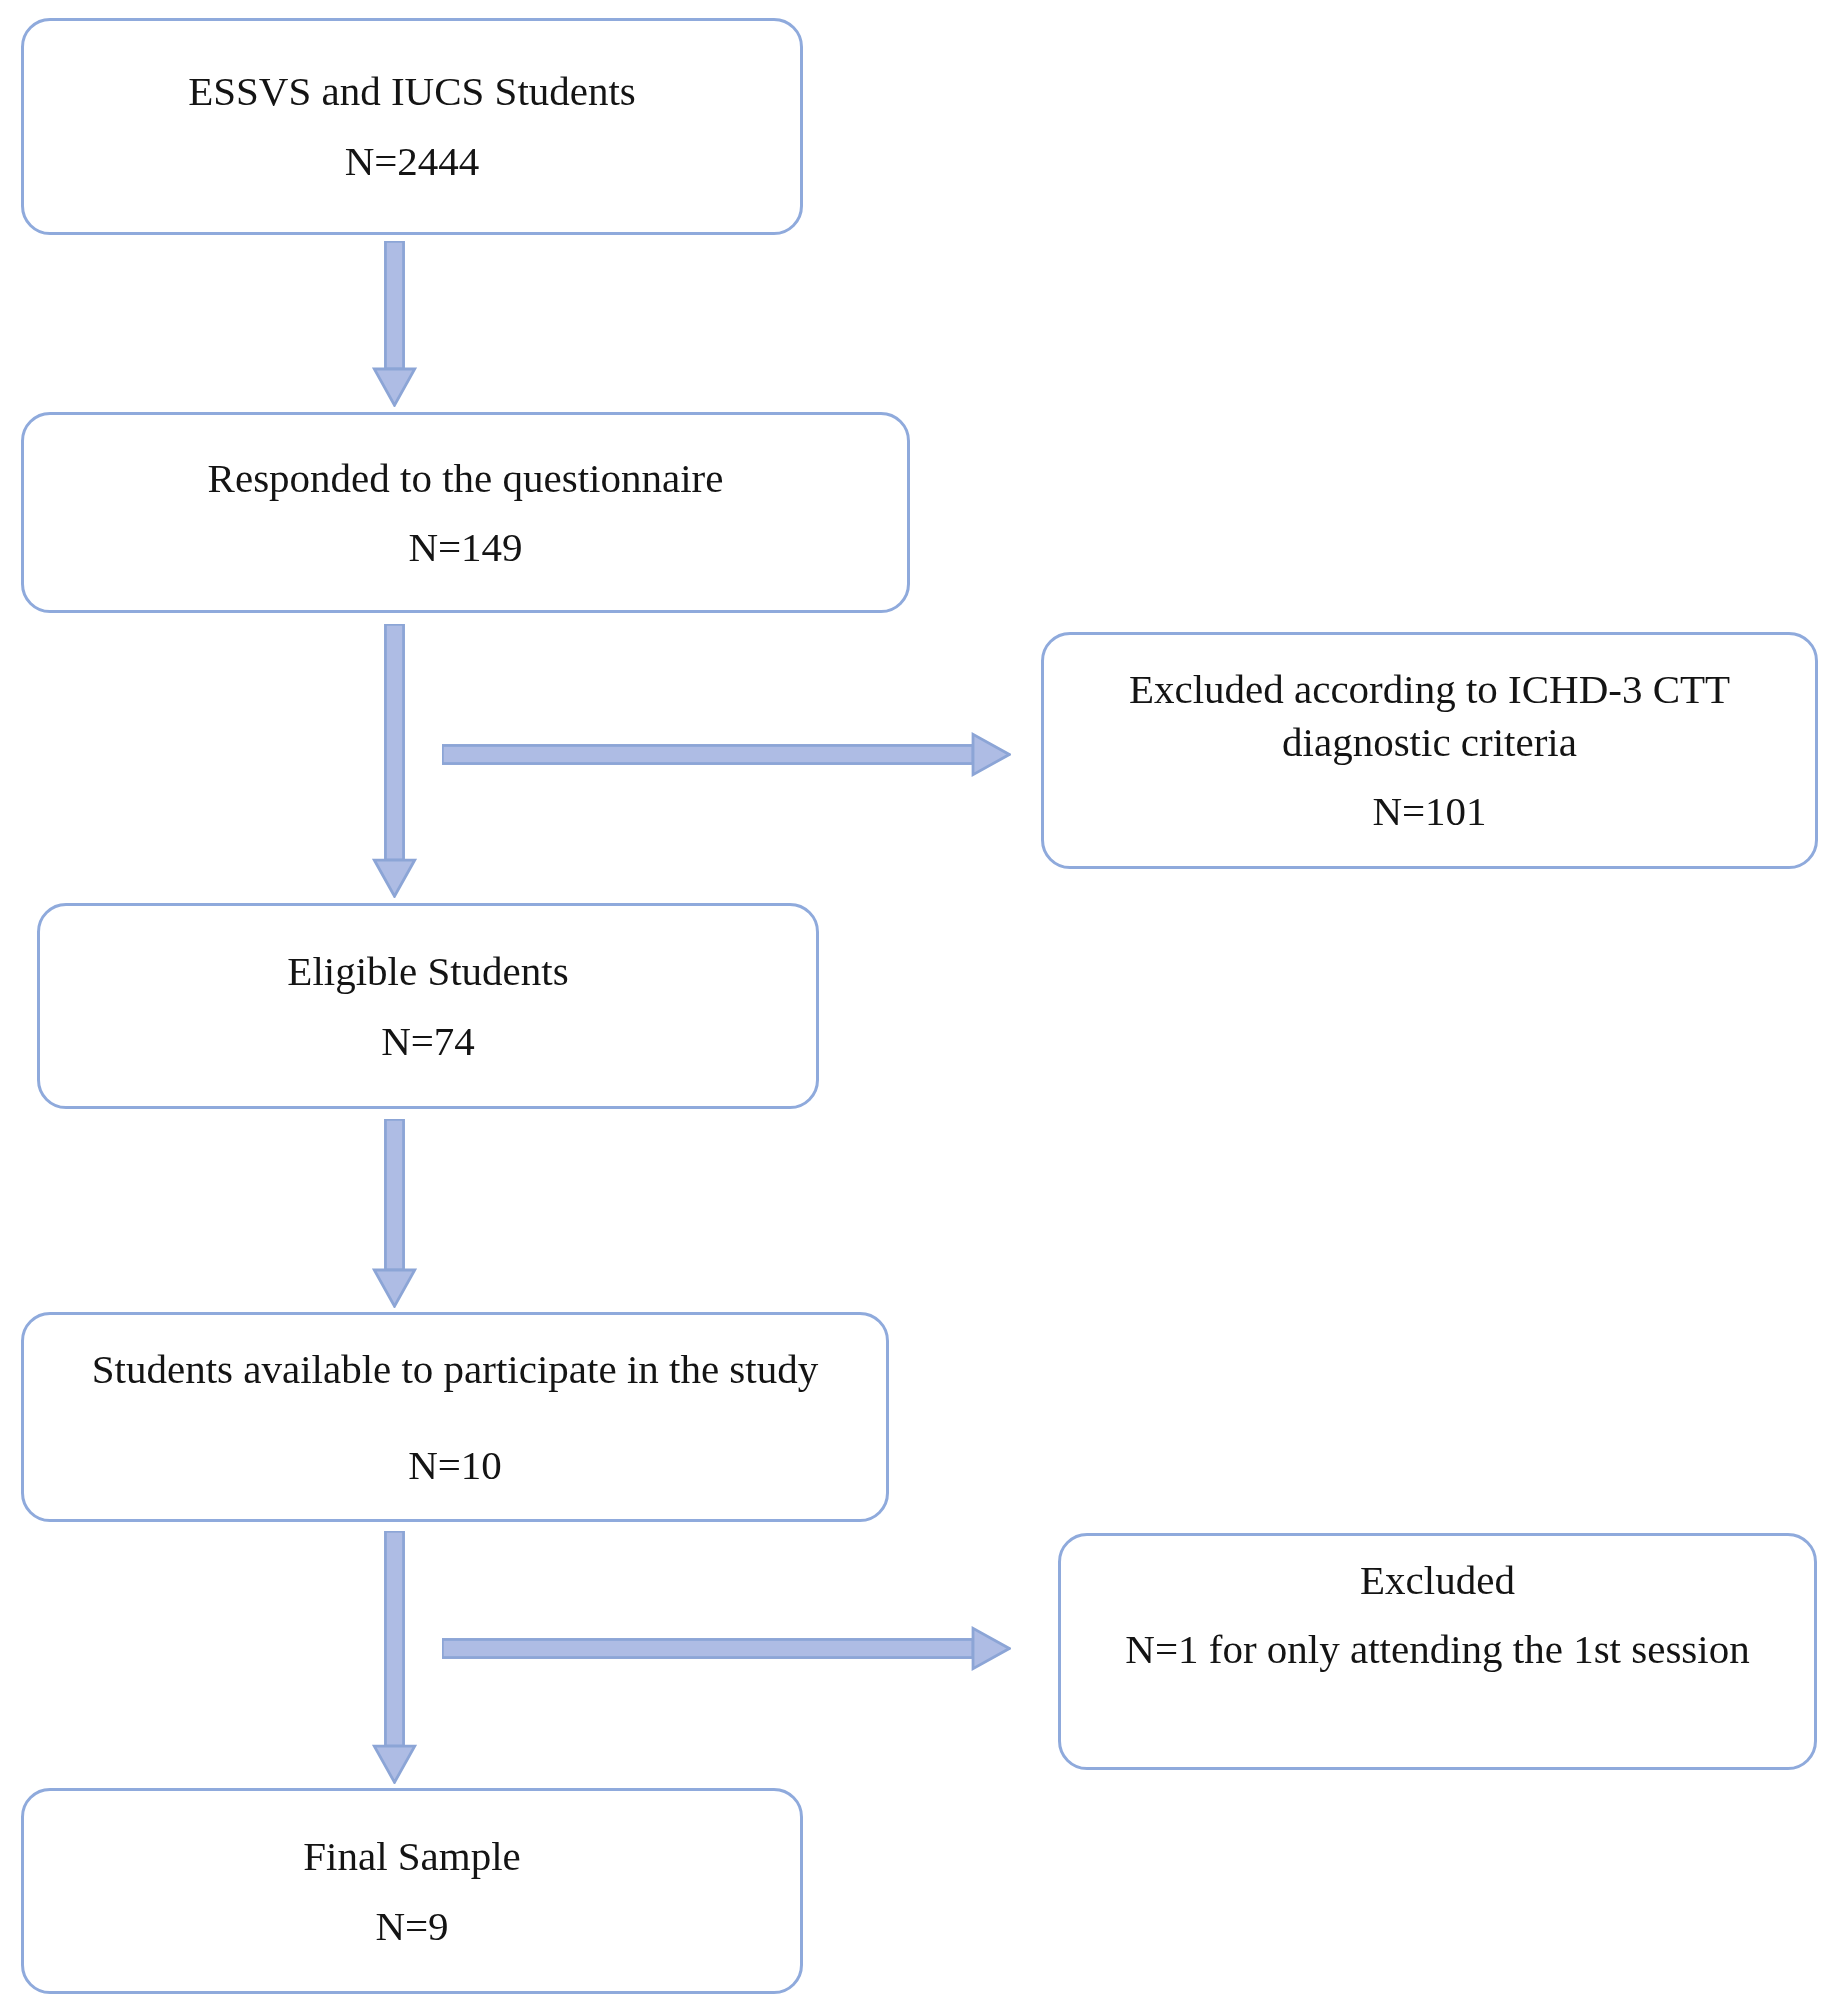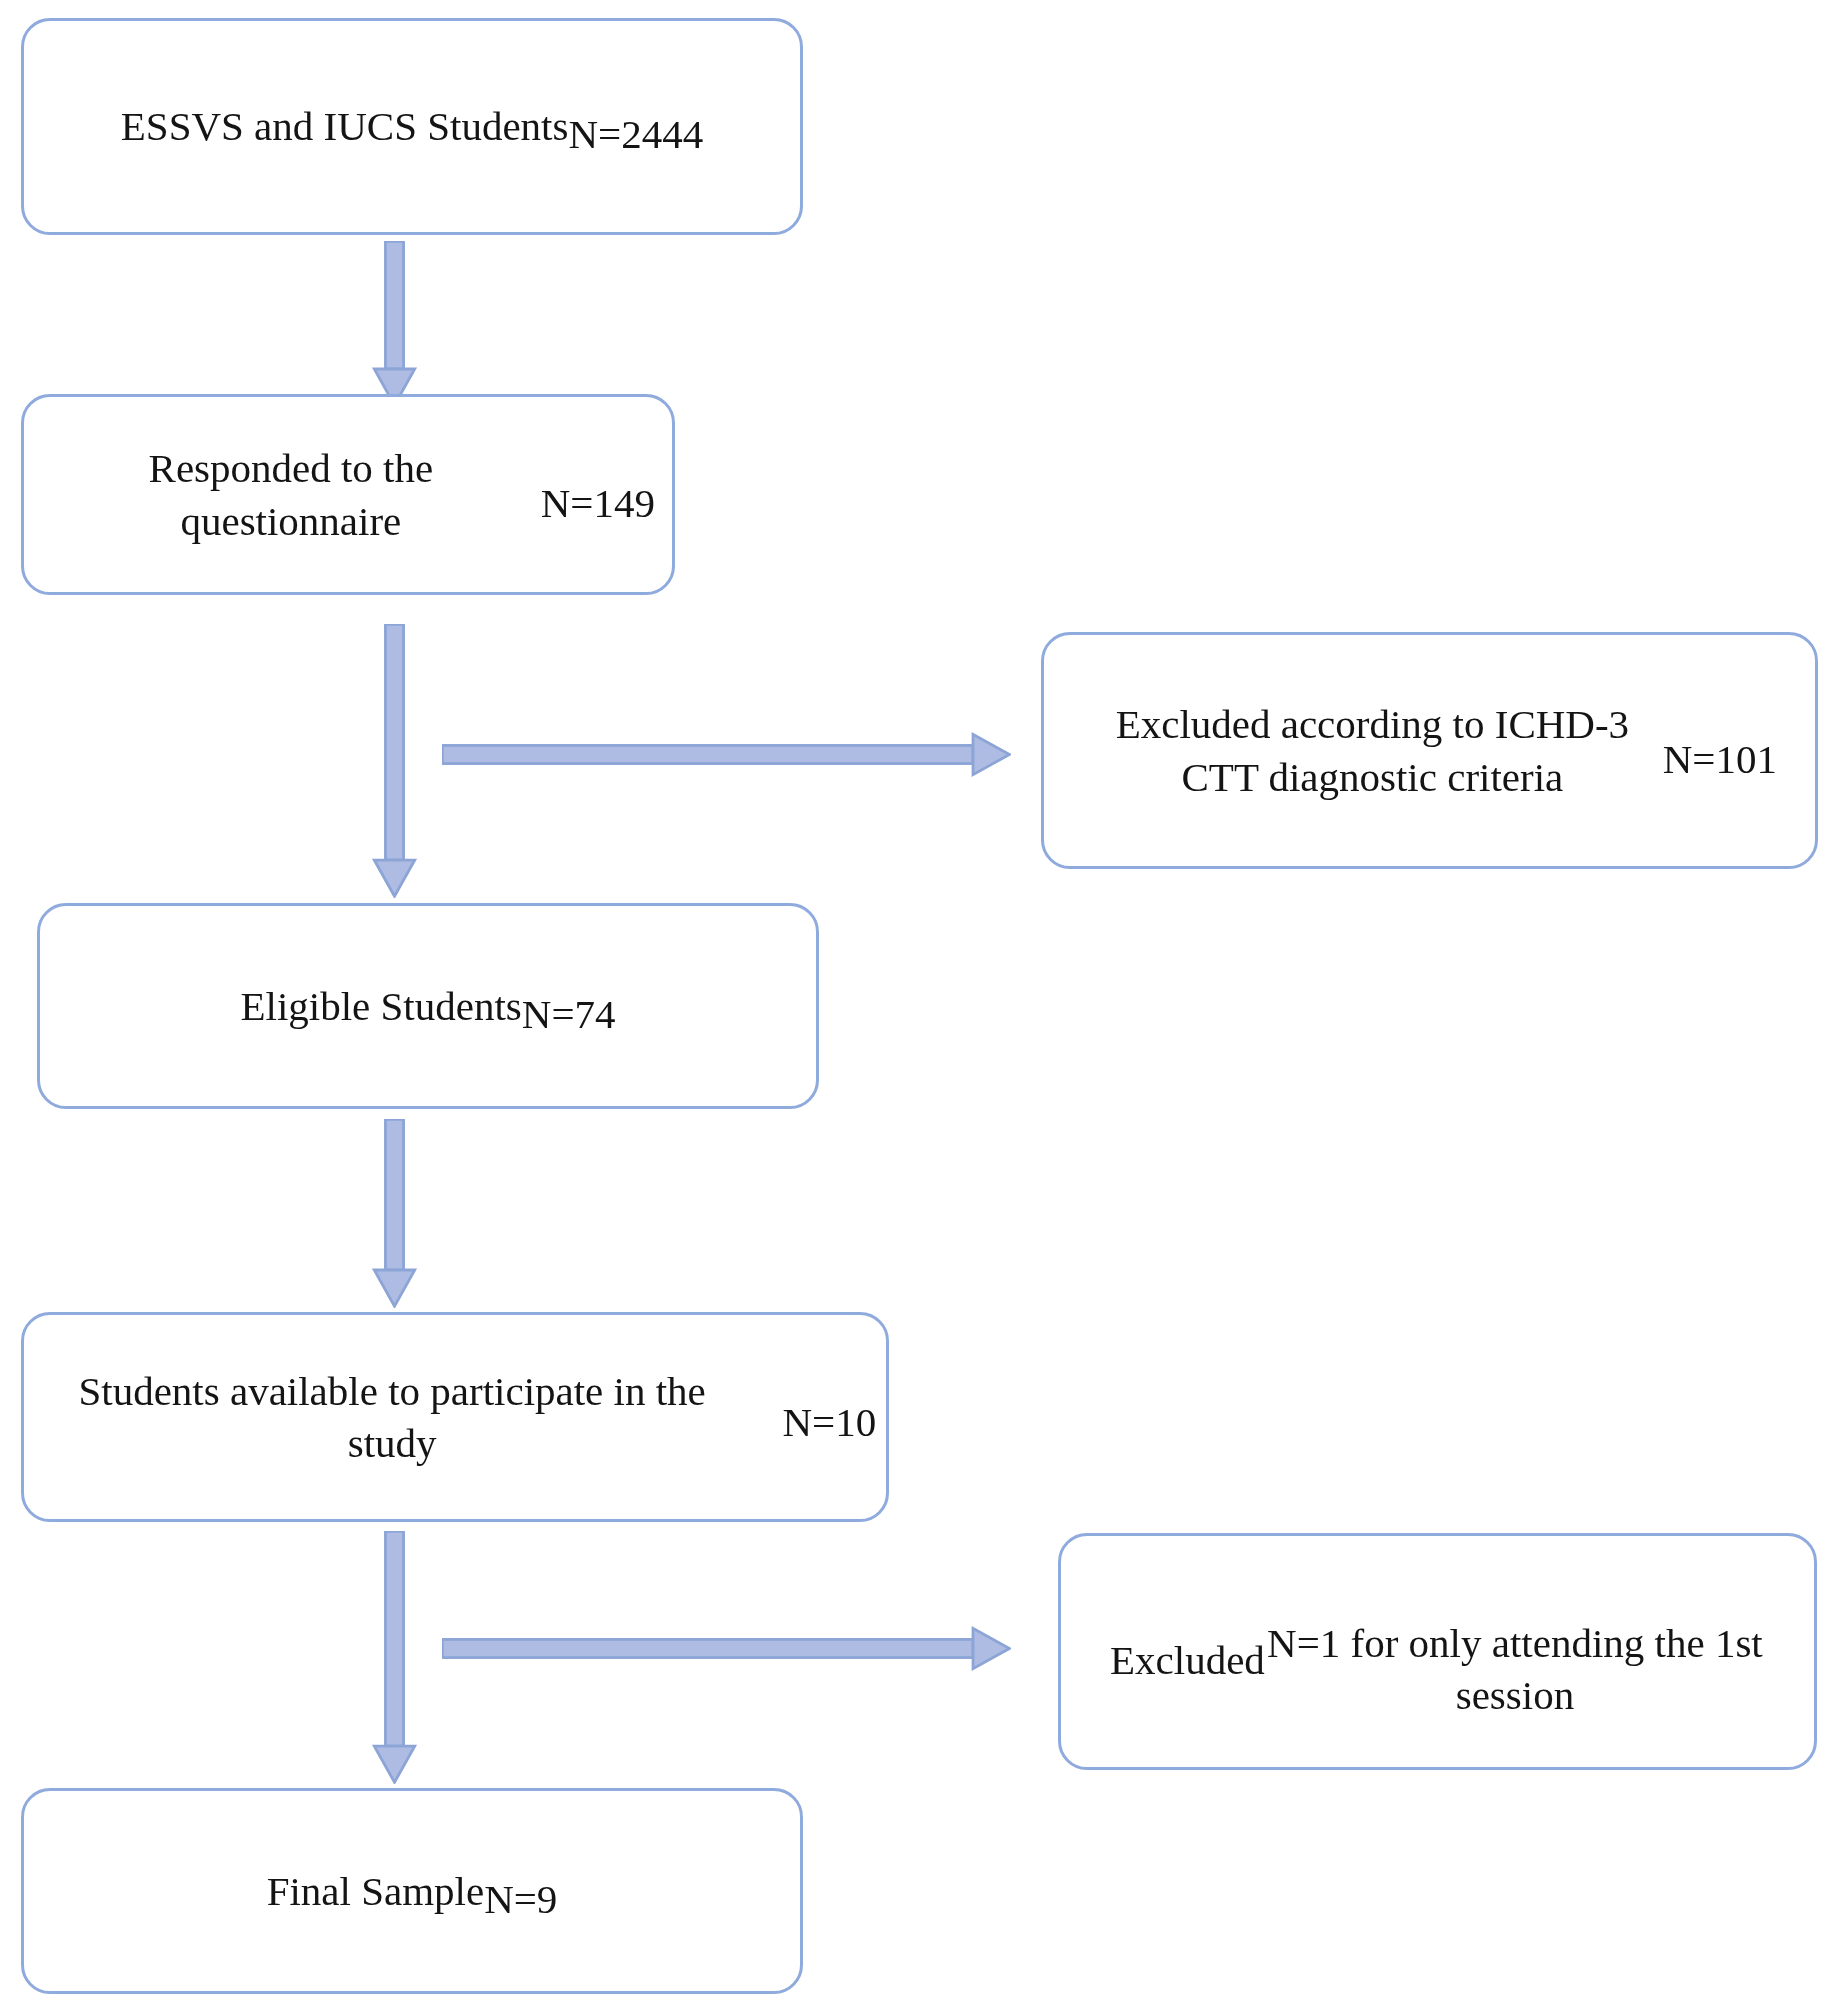--- a/index.html
+++ b/index.html
@@ -11,31 +11,32 @@
     font-family: "Liberation Serif", "DejaVu Serif", serif;
     color: #141414;
   }
   .box {
     position: absolute;
     box-sizing: border-box;
     border: 3.5px solid #8FAADC;
     border-radius: 29px;
     background: #ffffff;
     display: flex;
+    flex-direction: column;
     align-items: center;
     justify-content: center;
     text-align: center;
     font-size: 41px;
     line-height: 1.28;
     padding: 0 17px;
   }
   .box .n { margin-top: 17px; }
   
   .b1 { left: 21px;  top: 17.5px;   width: 782px; height: 217px; }
-  .b2 { left: 21px;  top: 394px;  width: 654px; height: 201px; }
+  .b2 { left: 21px;  top: 412px;  width: 889px; height: 201px; }
   .b4 { left: 21px;  top: 903px; width: 782px; height: 206px; margin-left: 16px; }
   .b5 { left: 21px;  top: 1312px; width: 868px; height: 210px; padding: 0 9.8px; gap: 32px; }
   .b5 .n { margin-top: 11.2px; }
   .b7 { left: 21px;  top: 1788px; width: 782px; height: 206px; }
   
   .b3 { left: 1041px; top: 632px;  width: 777px; height: 237px; padding: 12px 38px; }
   .b6 { left: 1058px; top: 1533px; width: 759px; height: 237px; padding: 18px 49px 0 49px; justify-content: flex-start; }
   .arrow { position: absolute; }
 </style>
 </head>

